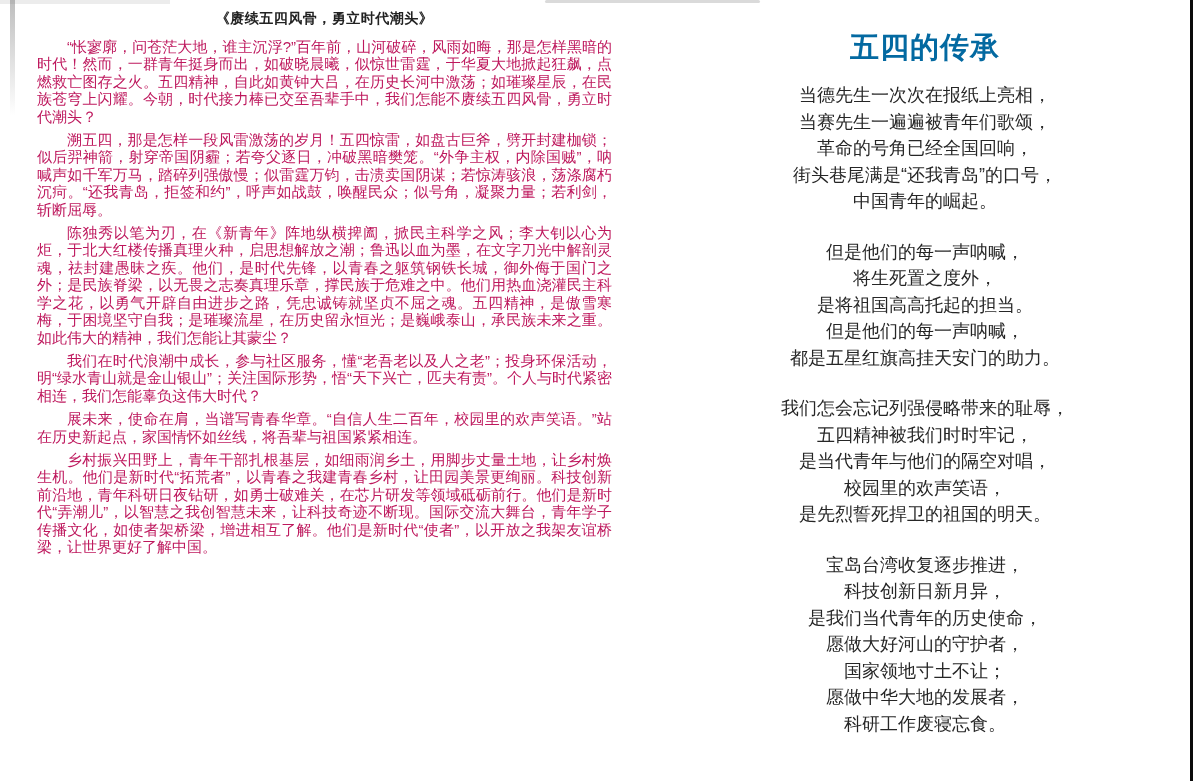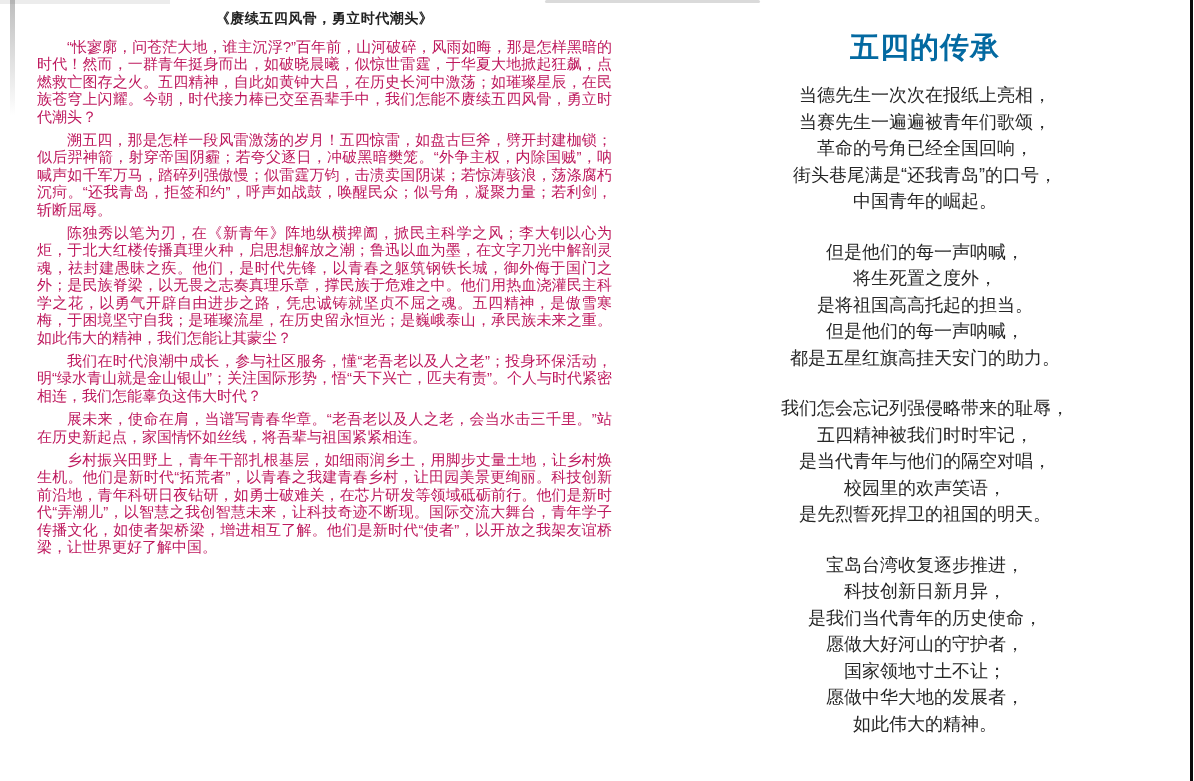--- a/index.html
+++ b/index.html
@@ -99,21 +99,21 @@
 <body>
 
 <div class="canvas">
 
   <div class="essay">
     <div class="essay-title">《赓续五四风骨，勇立时代潮头》</div>
     <p>“怅寥廓，问苍茫大地，谁主沉浮?”百年前，山河破碎，风雨如晦，那是怎样黑暗的时代！然而，一群青年挺身而出，如破晓晨曦，似惊世雷霆，于华夏大地掀起狂飙，点燃救亡图存之火。五四精神，自此如黄钟大吕，在历史长河中激荡；如璀璨星辰，在民族苍穹上闪耀。今朝，时代接力棒已交至吾辈手中，我们怎能不赓续五四风骨，勇立时代潮头？</p>
     <p>溯五四，那是怎样一段风雷激荡的岁月！五四惊雷，如盘古巨斧，劈开封建枷锁；似后羿神箭，射穿帝国阴霾；若夸父逐日，冲破黑暗樊笼。“外争主权，内除国贼”，呐喊声如千军万马，踏碎列强傲慢；似雷霆万钧，击溃卖国阴谋；若惊涛骇浪，荡涤腐朽沉疴。“还我青岛，拒签和约”，呼声如战鼓，唤醒民众；似号角，凝聚力量；若利剑，斩断屈辱。</p>
     <p>陈独秀以笔为刃，在《新青年》阵地纵横捭阖，掀民主科学之风；李大钊以心为炬，于北大红楼传播真理火种，启思想解放之潮；鲁迅以血为墨，在文字刀光中解剖灵魂，祛封建愚昧之疾。他们，是时代先锋，以青春之躯筑钢铁长城，御外侮于国门之外；是民族脊梁，以无畏之志奏真理乐章，撑民族于危难之中。他们用热血浇灌民主科学之花，以勇气开辟自由进步之路，凭忠诚铸就坚贞不屈之魂。五四精神，是傲雪寒梅，于困境坚守自我；是璀璨流星，在历史留永恒光；是巍峨泰山，承民族未来之重。如此伟大的精神，我们怎能让其蒙尘？</p>
     <p>我们在时代浪潮中成长，参与社区服务，懂“老吾老以及人之老”；投身环保活动，明“绿水青山就是金山银山”；关注国际形势，悟“天下兴亡，匹夫有责”。个人与时代紧密相连，我们怎能辜负这伟大时代？</p>
-    <p>展未来，使命在肩，当谱写青春华章。“老吾老以及人之老，会当水击三千里。”站在历史新起点，家国情怀如丝线，将吾辈与祖国紧紧相连。</p>
+    <p>展未来，使命在肩，当谱写青春华章。“自信人生二百年，校园里的欢声笑语。”站在历史新起点，家国情怀如丝线，将吾辈与祖国紧紧相连。</p>
     <p>乡村振兴田野上，青年干部扎根基层，如细雨润乡土，用脚步丈量土地，让乡村焕生机。他们是新时代“拓荒者”，以青春之我建青春乡村，让田园美景更绚丽。科技创新前沿地，青年科研日夜钻研，如勇士破难关，在芯片研发等领域砥砺前行。他们是新时代“弄潮儿”，以智慧之我创智慧未来，让科技奇迹不断现。国际交流大舞台，青年学子传播文化，如使者架桥梁，增进相互了解。他们是新时代“使者”，以开放之我架友谊桥梁，让世界更好了解中国。</p>
   </div>
 
   <div class="poem">
     <div class="poem-title">五四的传承</div>
 
     <div class="stanza">
       <p>当德先生一次次在报纸上亮相，</p>
       <p>当赛先生一遍遍被青年们歌颂，</p>
       <p>革命的号角已经全国回响，</p>
@@ -137,21 +137,21 @@
       <p>是先烈誓死捍卫的祖国的明天。</p>
     </div>
 
     <div class="stanza">
       <p>宝岛台湾收复逐步推进，</p>
       <p>科技创新日新月异，</p>
       <p>是我们当代青年的历史使命，</p>
       <p>愿做大好河山的守护者，</p>
       <p>国家领地寸土不让；</p>
       <p>愿做中华大地的发展者，</p>
-      <p>如此伟大的精神。</p>
+      <p>科研工作废寝忘食。</p>
     </div>
   </div>
 
   <div class="top-left-smudge"></div>
   <div class="top-edge-smudge"></div>
   <div class="left-edge-shadow"></div>
   <div class="right-edge-line"></div>
 
 </div>
 

